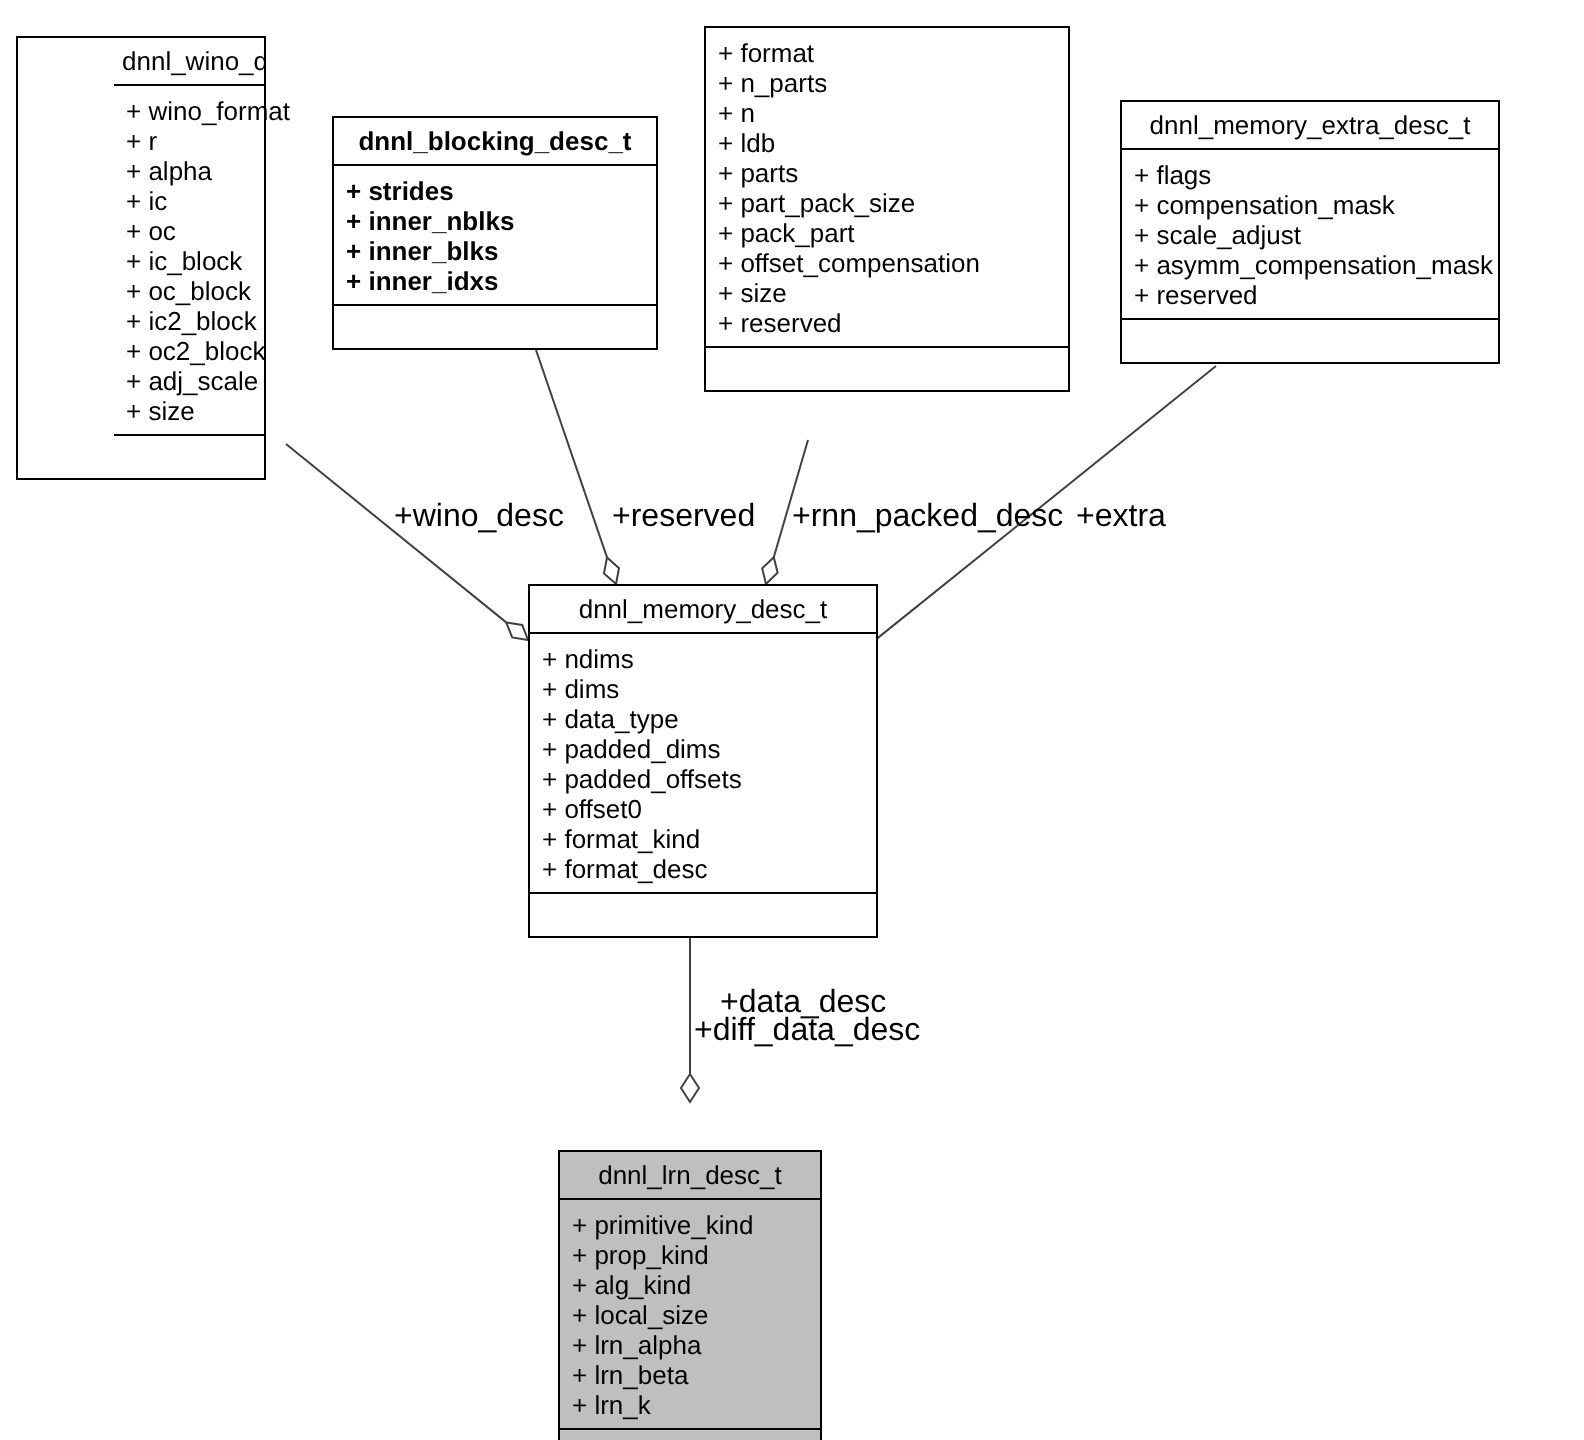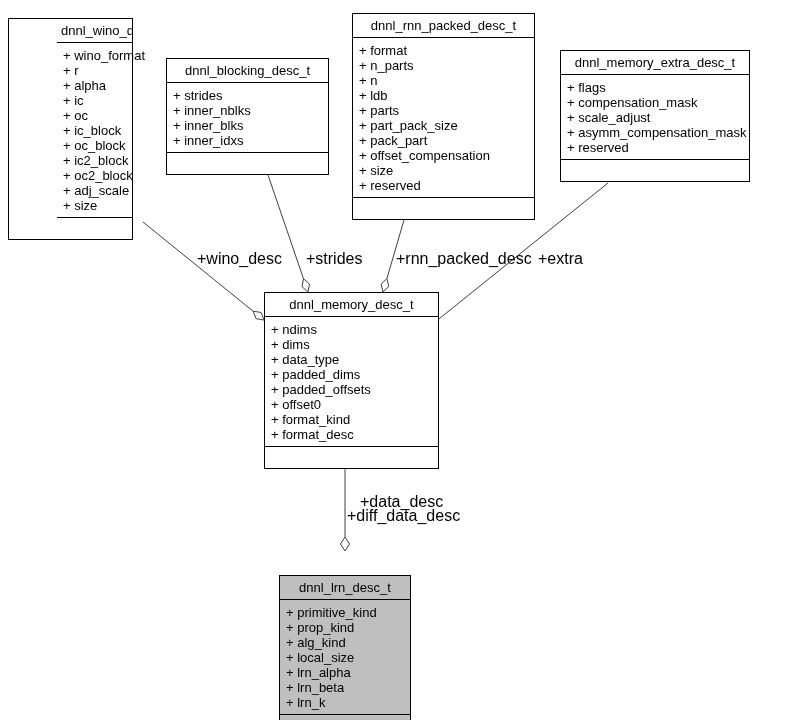--- a/index.html
+++ b/index.html
@@ -67,21 +67,21 @@
     <polygon points="383,292 381.1,284.2 386.9,278.6 388.8,286.4" fill="#ffffff" stroke="#404040" stroke-width="1"></polygon>
 
     <path d="M608,183 L436,321.3" fill="none" stroke="#404040" stroke-width="1"></path>
     <polygon points="425,330 428,322.5 436,321.3 433,328.8" fill="#ffffff" stroke="#404040" stroke-width="1"></polygon>
 
     <path d="M345,469 L345,537" fill="none" stroke="#404040" stroke-width="1"></path>
     <polygon points="345,551 340.5,544 345,537 349.5,544" fill="#ffffff" stroke="#404040" stroke-width="1"></polygon>
   </svg>
 
   <div class="edge-label" style="left:197px; top:252px;">+wino_desc</div>
-  <div class="edge-label" style="left:306px; top:252px;">+strides</div>
+  <div class="edge-label" style="left:306px; top:252px;">+reserved</div>
   <div class="edge-label" style="left:396px; top:252px;">+rnn_packed_desc</div>
   <div class="edge-label" style="left:538px; top:252px;">+extra</div>
   <div class="edge-label" style="left:360px; top:495px;">+data_desc</div>
   <div class="edge-label" style="left:347px; top:509px;">+diff_data_desc</div>
 
   <div class="uml-box" style="left:8px; top:18px; width:125px;padding-left:48px;">
     <div class="uml-title">dnnl_wino_desc_t</div>
     <div class="uml-fields">
       <div class="uml-field">+ wino_format</div>
       <div class="uml-field">+ r</div>
@@ -91,33 +91,32 @@
       <div class="uml-field">+ ic_block</div>
       <div class="uml-field">+ oc_block</div>
       <div class="uml-field">+ ic2_block</div>
       <div class="uml-field">+ oc2_block</div>
       <div class="uml-field">+ adj_scale</div>
       <div class="uml-field">+ size</div>
     </div>
     <div class="uml-empty"></div>
   </div>
 
-  <div class="uml-box" style="left:166px; top:58px; width:163px;">
+  <div class="uml-box" style="left:166px; top:58px; width:163px;font-weight:bold;">
     <div class="uml-title">dnnl_blocking_desc_t</div>
     <div class="uml-fields">
       <div class="uml-field">+ strides</div>
       <div class="uml-field">+ inner_nblks</div>
       <div class="uml-field">+ inner_blks</div>
       <div class="uml-field">+ inner_idxs</div>
     </div>
     <div class="uml-empty"></div>
   </div>
 
   <div class="uml-box" style="left:352px; top:13px; width:183px;">
-    <div class="uml-title">dnnl_rnn_packed_desc_t</div>
     <div class="uml-fields">
       <div class="uml-field">+ format</div>
       <div class="uml-field">+ n_parts</div>
       <div class="uml-field">+ n</div>
       <div class="uml-field">+ ldb</div>
       <div class="uml-field">+ parts</div>
       <div class="uml-field">+ part_pack_size</div>
       <div class="uml-field">+ pack_part</div>
       <div class="uml-field">+ offset_compensation</div>
       <div class="uml-field">+ size</div>

